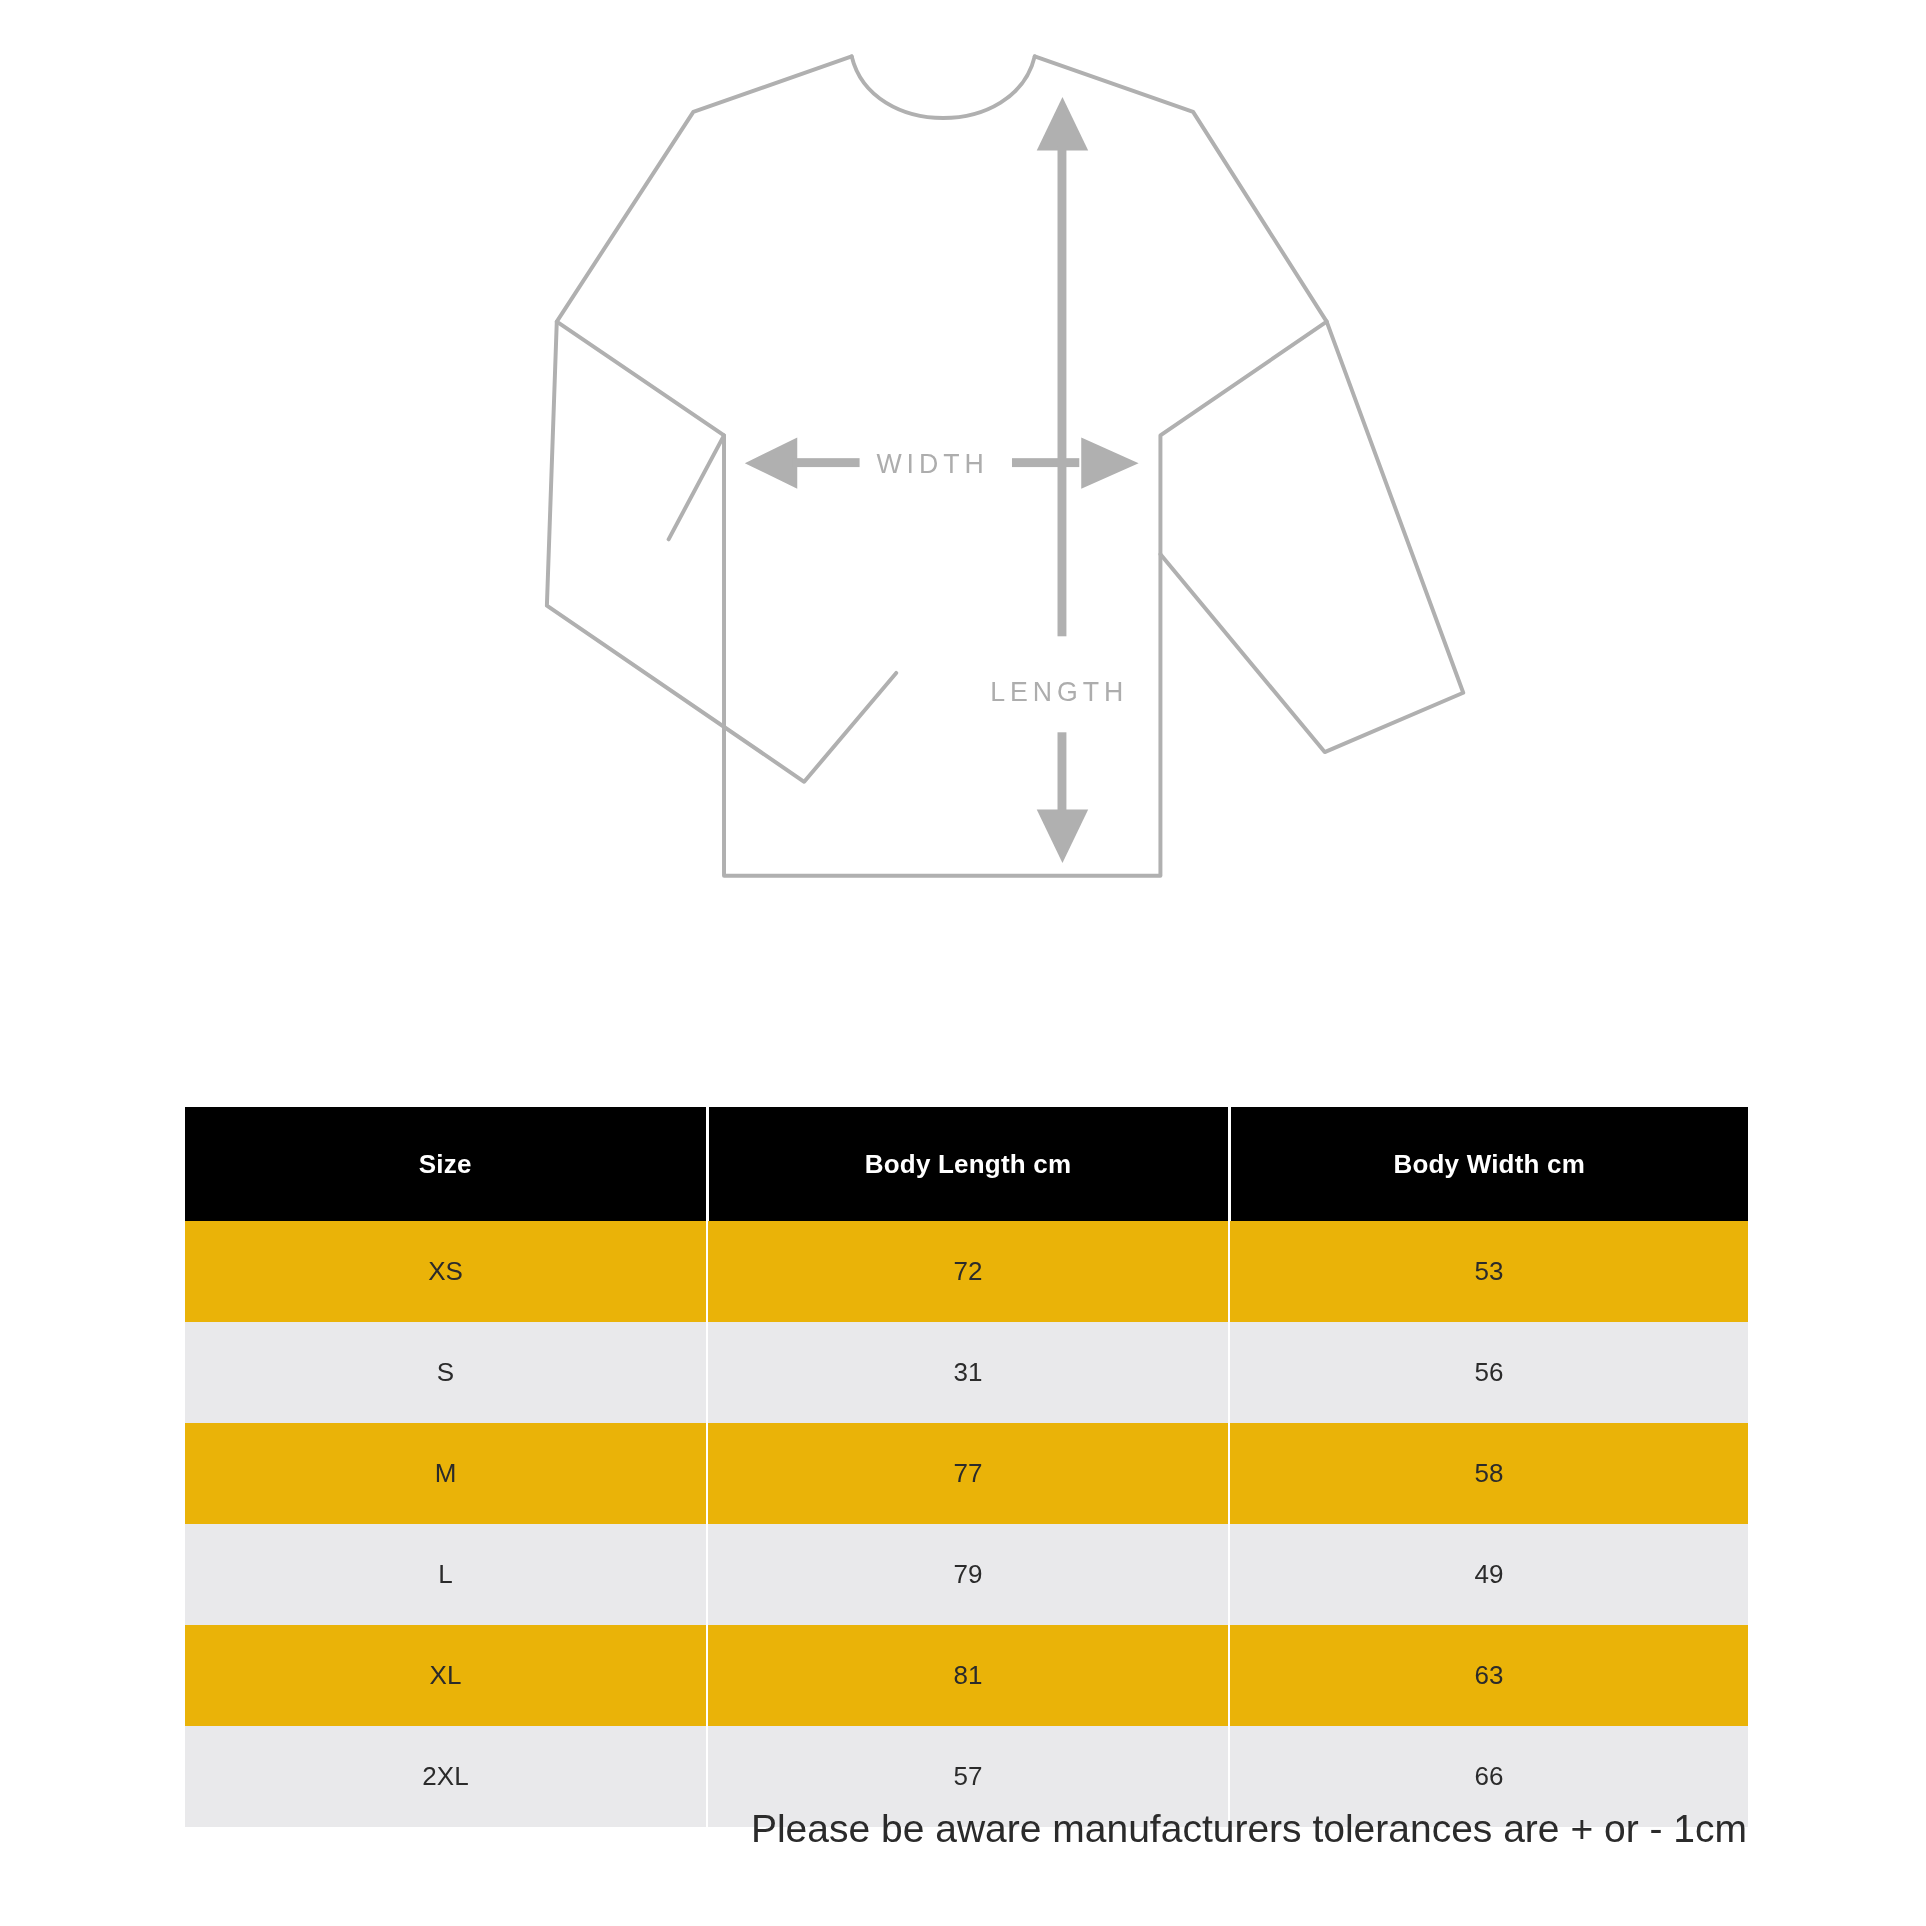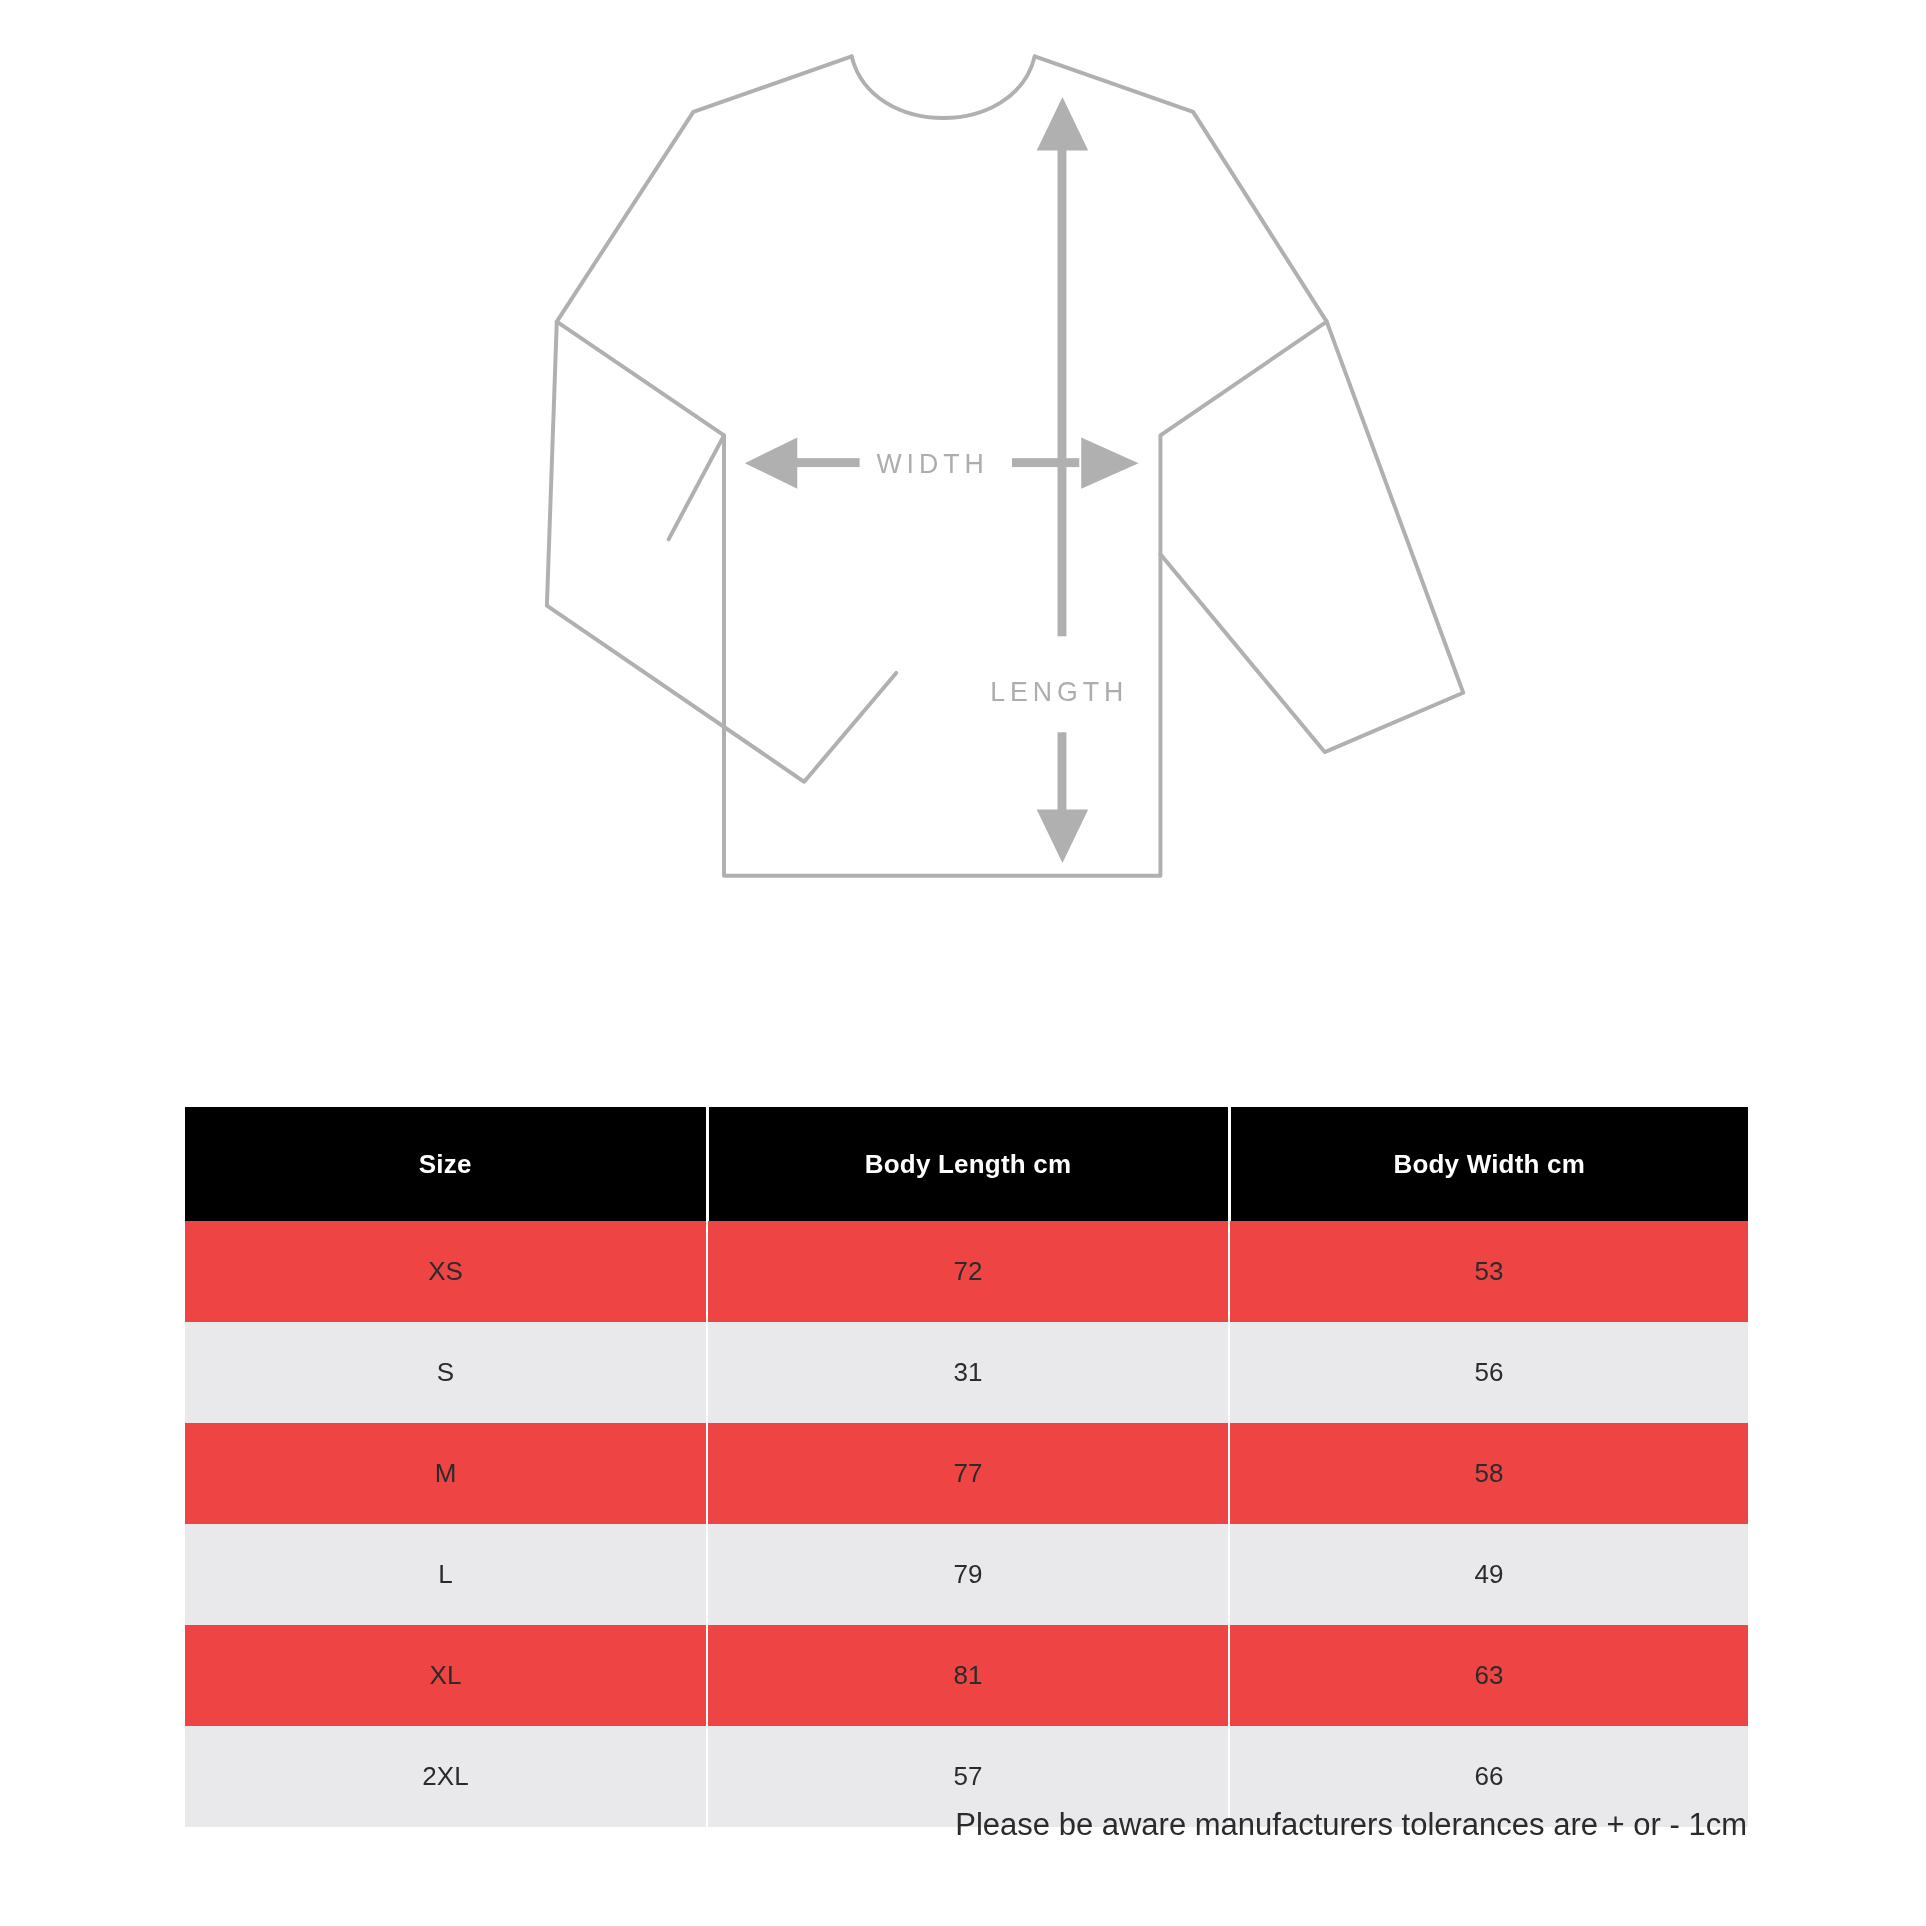--- a/index.html
+++ b/index.html
@@ -70,33 +70,33 @@
   table.size-table td {
     font-size: 26px;
     color: #2b2b2b;
     height: 99px;
     text-align: center;
     vertical-align: middle;
     border-right: 2px solid #ffffff;
     font-weight: 400;
   }
   table.size-table td:last-child { border-right: none; }
-  table.size-table tr.odd td { background: #ef4444; }
+  table.size-table tr.odd td { background: #eab308; }
   table.size-table tr.even td { background: #e9e9eb; }
   table.size-table col.c1 { width: 522px; }
   table.size-table col.c2 { width: 522px; }
   table.size-table col.c3 { width: 519px; }
 
   .note {
     position: absolute;
     left: 185px;
     top: 1807px;
     width: 1562px;
     text-align: right;
-    font-size: 31px;
+    font-size: 39px;
     color: #2b2b2b;
     font-family: "Liberation Sans", sans-serif;
   }
 </style>
 </head>
 <body>
 
 <div class="page">
 
   <div class="diagram-wrap">

